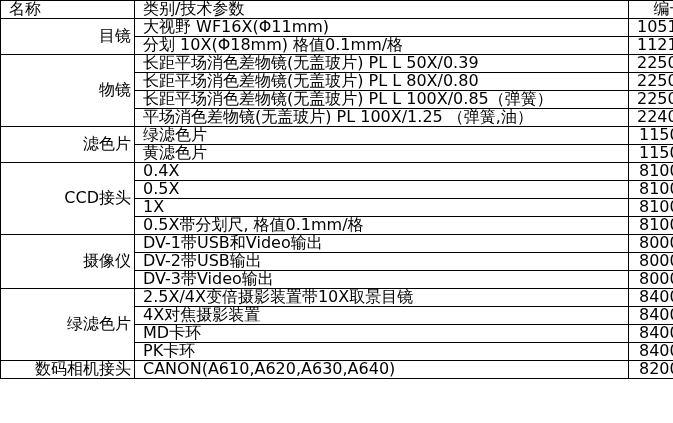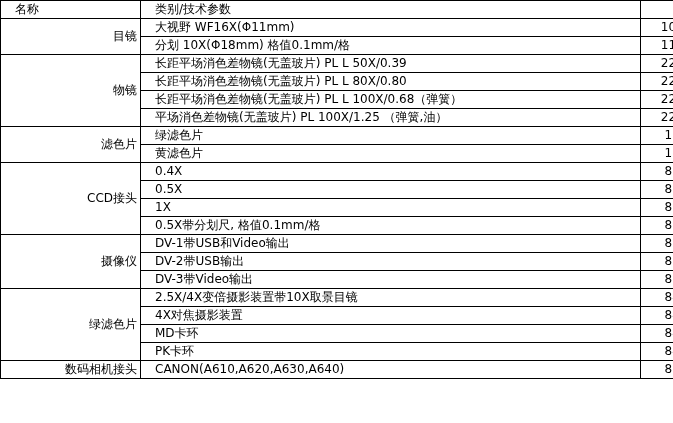--- a/index.html
+++ b/index.html
@@ -15,22 +15,22 @@
     color: #000000;
     overflow: hidden;
   }
   table.spec {
     border-collapse: collapse;
     width: 673px;
     table-layout: fixed;
   }
   table.spec td {
     border: 1px solid #000000;
-    padding: 1px 3px 2px 14px;
-    font-size: 12px;
+    padding: 1px 3px 2px 8px;
+    font-size: 16px;
     line-height: 14px;
     vertical-align: middle;
     white-space: nowrap;
     overflow: hidden;
   }
   td.cat {
     width: 122px;
     text-align: right;
     padding-left: 4px;
   }
@@ -78,21 +78,21 @@
     <tr class="rowh">
       <td class="cat" rowspan="4">物镜</td>
       <td class="desc">长距平场消色差物镜(无盖玻片) PL L 50X/0.39</td>
       <td class="code">2250150</td>
     </tr>
     <tr class="rowh">
       <td class="desc">长距平场消色差物镜(无盖玻片) PL L 80X/0.80</td>
       <td class="code">2250180</td>
     </tr>
     <tr class="rowh">
-      <td class="desc">长距平场消色差物镜(无盖玻片) PL L 100X/0.68（弹簧）</td>
+      <td class="desc">长距平场消色差物镜(无盖玻片) PL L 100X/0.85（弹簧）</td>
       <td class="code">2250111</td>
     </tr>
     <tr class="rowh">
       <td class="desc">平场消色差物镜(无盖玻片) PL 100X/1.25  （弹簧,油）</td>
       <td class="code">2240111</td>
     </tr>
 
     <tr class="rowh">
       <td class="cat" rowspan="2">滤色片</td>
       <td class="desc">绿滤色片</td>

